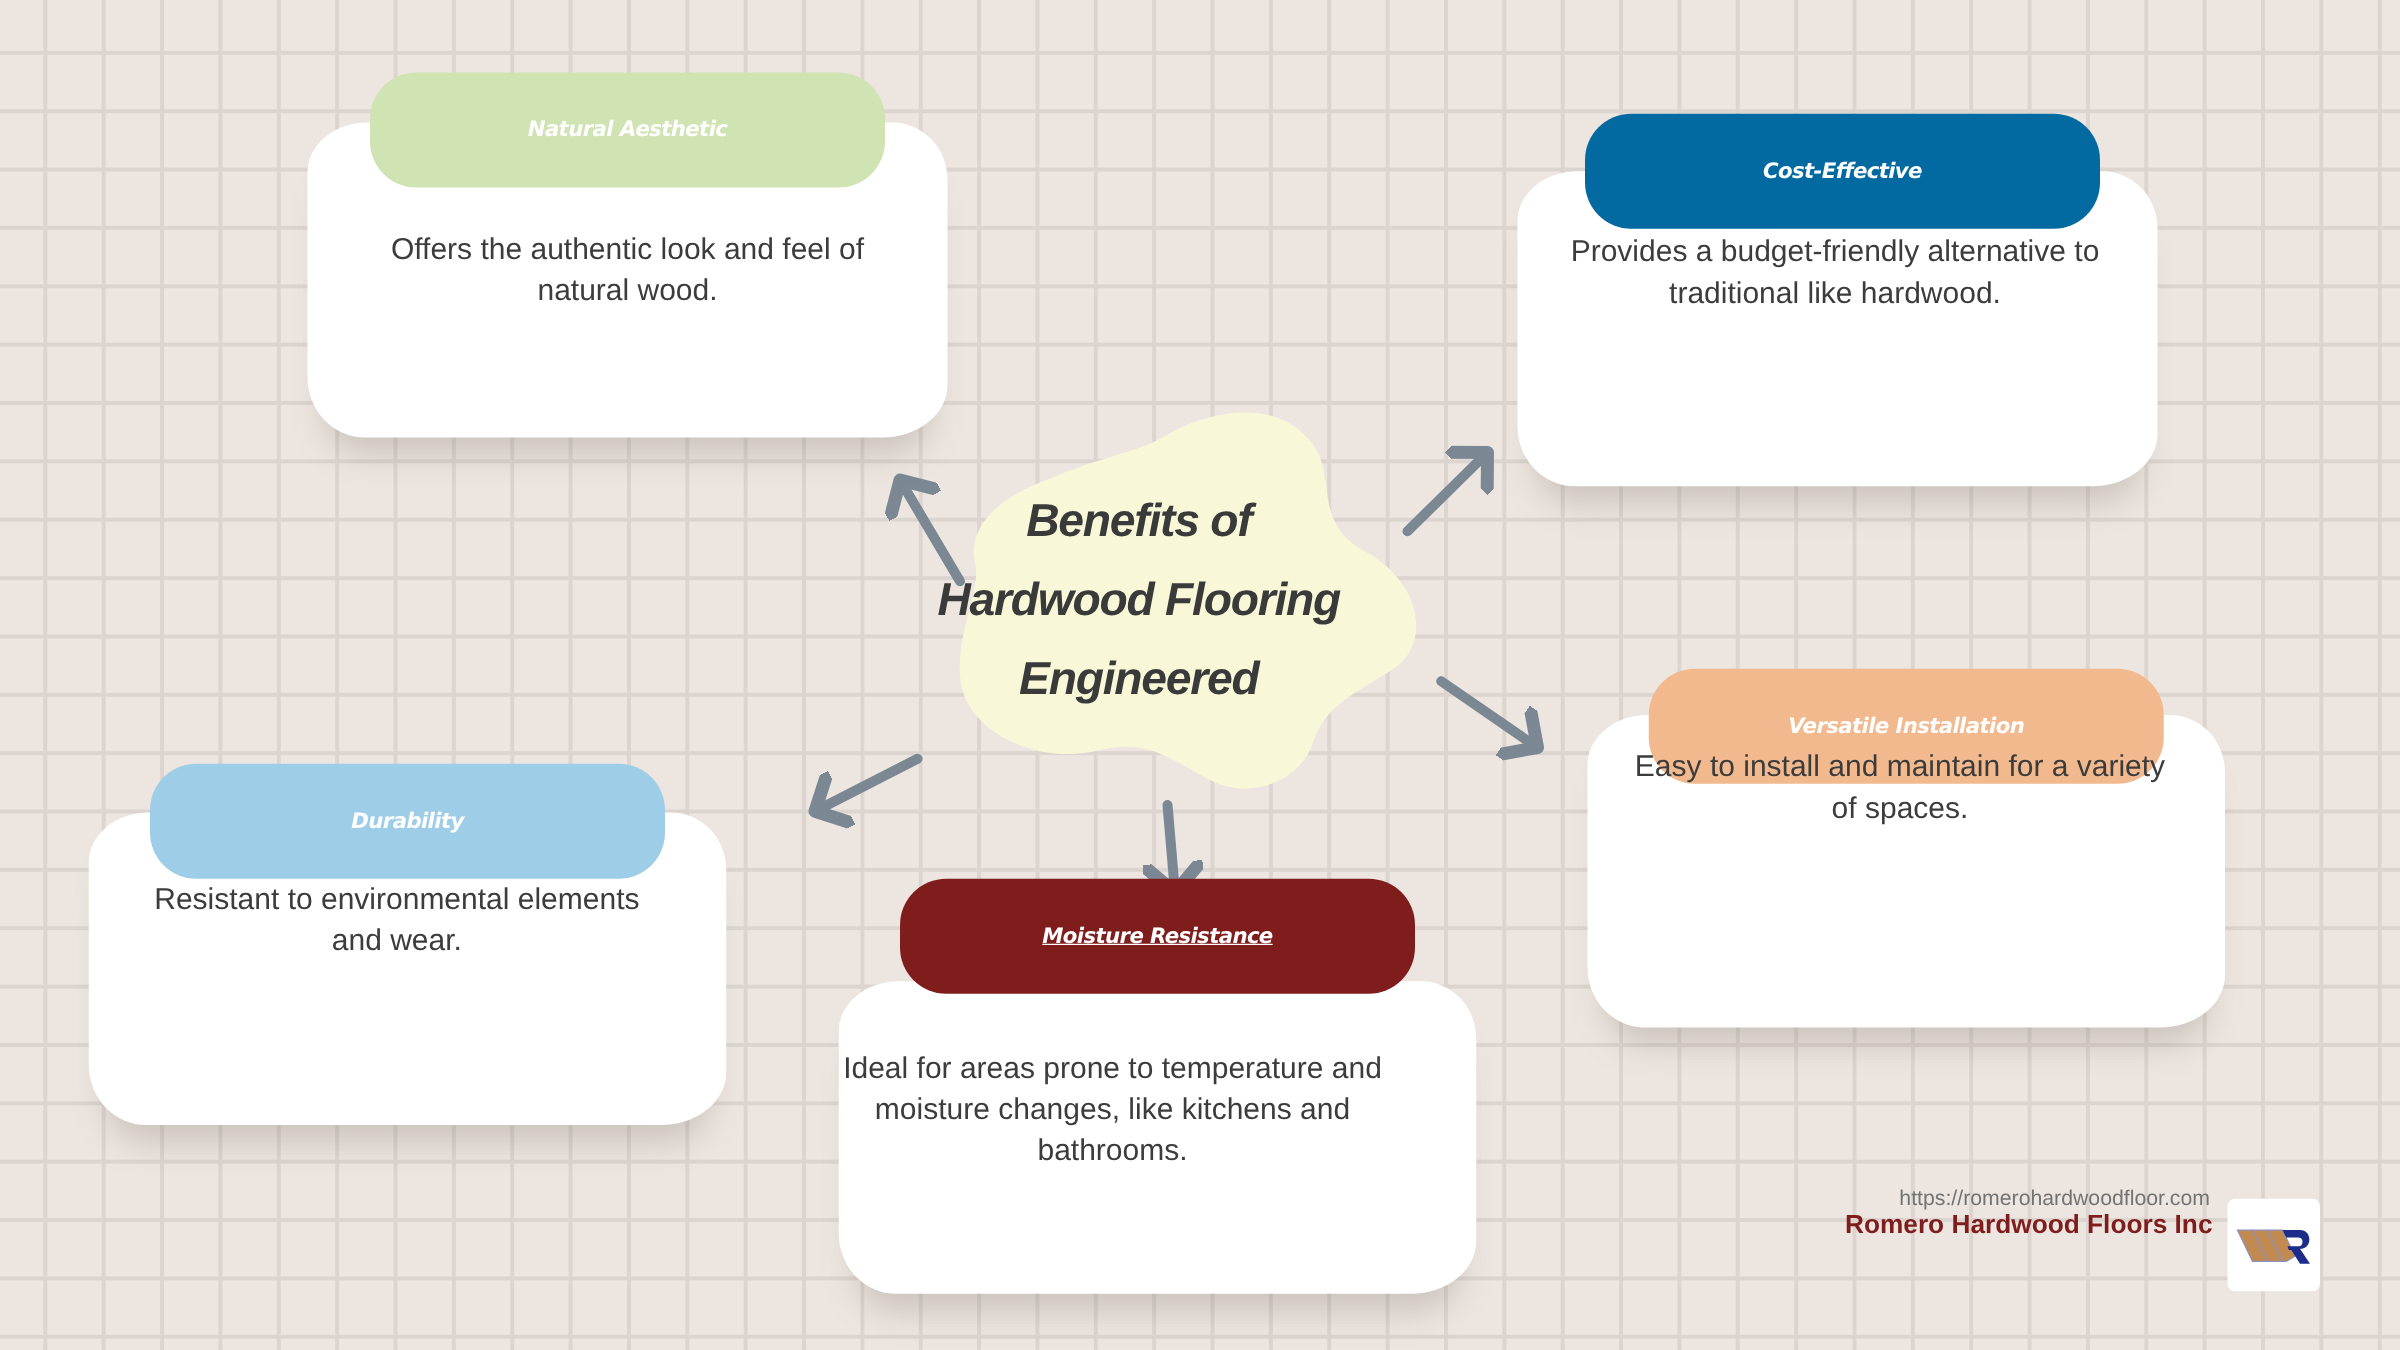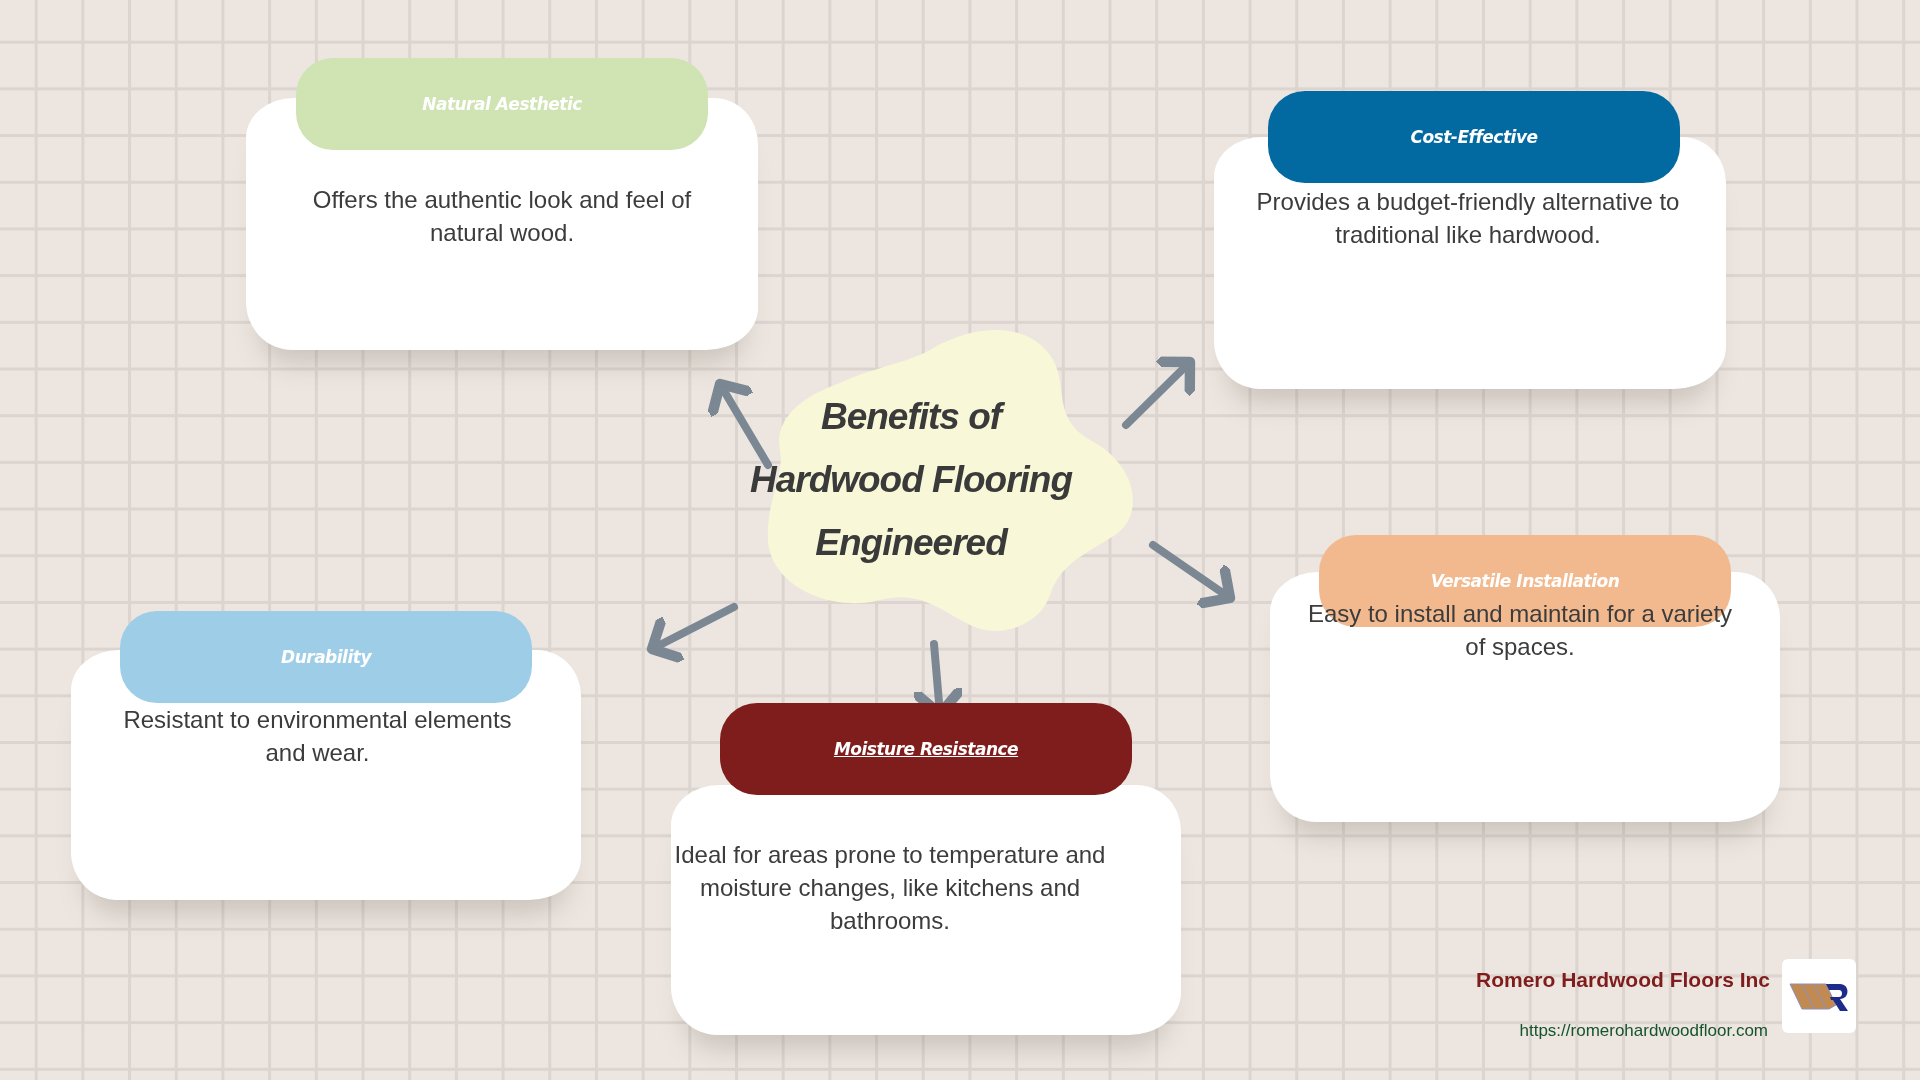--- a/index.html
+++ b/index.html
@@ -32,21 +32,21 @@
   .title {
     position:absolute; left:746px; top:385px; width:330px; text-align:center;
     font-family:Liberation Sans, sans-serif; font-weight:bold; font-style:italic;
     font-size:37px; line-height:63px; color:#3a3a3a; letter-spacing:-1px;
   }
   .arrow { position:absolute; left:0; top:0; }
   .brand-name {
     position:absolute; right:150px; top:968px; font-weight:bold; font-size:21px; color:#7f1d1d;
   }
   .brand-url {
-    position:absolute; right:152px; top:1021px; font-size:17px; color:#14532d;
+    position:absolute; right:152px; top:949px; font-size:17px; color:#737373;
   }
   .logo {
     position:absolute; left:1782px; top:959px; width:74px; height:74px;
     background:#ffffff; border-radius:6px;
   }
 </style>
 </head>
 <body>
 
 <svg class="arrow" width="1920" height="1080" viewBox="0 0 1920 1080">

